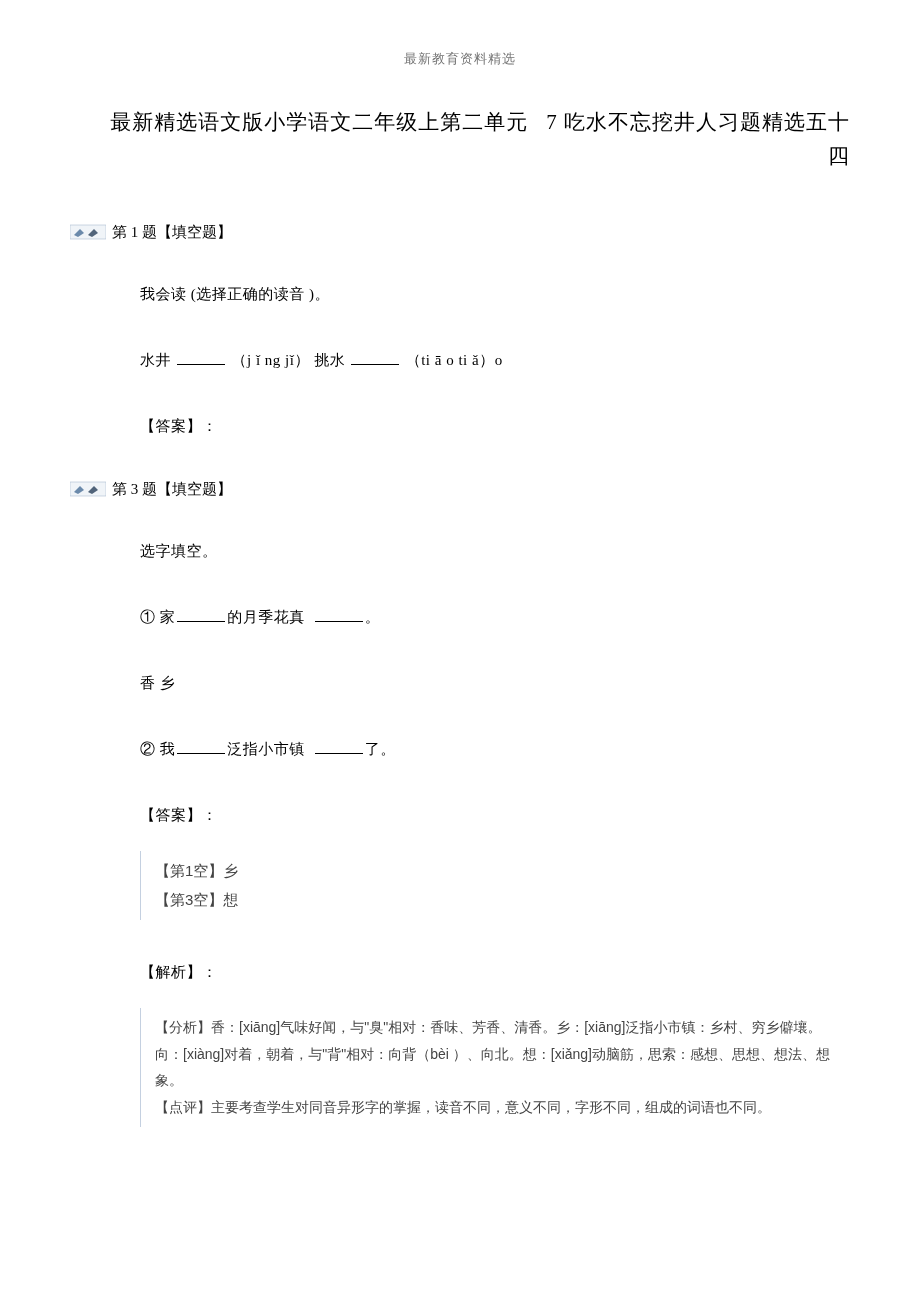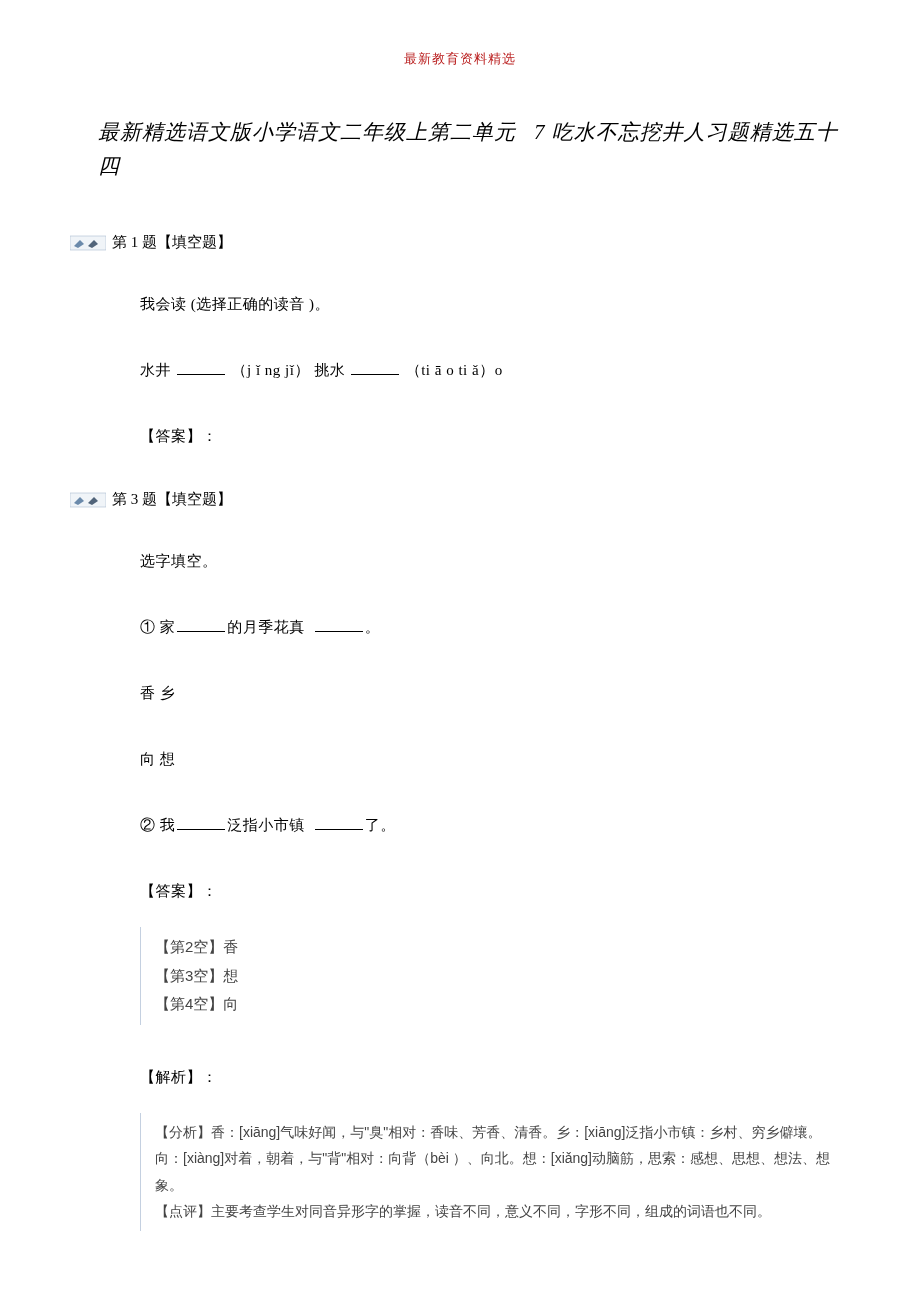--- a/index.html
+++ b/index.html
@@ -10,37 +10,35 @@
     color: #000;
   }
   .page {
     width: 920px;
     padding: 50px 70px 40px 70px;
     position: relative;
   }
   .header {
     text-align: center;
     font-size: 13px;
-    color: #b91c1c;
-    margin-bottom: 48px;
+    color: #737373;
+    margin-bottom: 38px;
     letter-spacing: 1px;
   }
   .title {
     font-size: 21px;
-    text-align: left;
+    text-align: right;
     margin: 0 0 50px 28px;
     line-height: 1.6;
     letter-spacing: 1px;
-    font-style: italic;
   }
   .title .gap { display: inline-block; width: 18px; }
   .q-block { margin-bottom: 40px; }
   .q-head {
     display: flex;
-    align-items: center;
     margin-bottom: 28px;
     font-size: 15px;
   }
   .pencil-icon {
     width: 36px;
     height: 18px;
     margin-right: 6px;
     display: inline-block;
     flex-shrink: 0;
   }
@@ -125,29 +123,27 @@
           </svg>
       </span>
       <span>第 3 题【填空题】</span>
     </div>
     <div class="indent">
       <div class="line">选字填空。</div>
       <div class="line">
         <span>① 家</span><span class="blank"></span><span>的月季花真</span><span class="small-gap"></span><span class="blank"></span><span>。</span>
       </div>
       <div class="line">香  乡</div>
-      <div class="line">向  想</div>
       <div class="line">
         <span>② 我</span><span class="blank"></span><span>泛指小市镇</span><span class="small-gap"></span><span class="blank"></span><span>了。</span>
       </div>
       <div class="line">【答案】：</div>
       <div class="answer-box">
-        <div>【第2空】香</div>
+        <div>【第1空】乡</div>
         <div>【第3空】想</div>
-        <div>【第4空】向</div>
       </div>
       <div class="line">【解析】：</div>
       <div class="analysis-box">
         <div>【分析】香：[xiāng]气味好闻，与"臭"相对：香味、芳香、清香。乡：[xiāng]泛指小市镇：乡村、穷乡僻壤。向：[xiàng]对着，朝着，与"背"相对：向背（bèi  ）、向北。想：[xiǎng]动脑筋，思索：感想、思想、想法、想象。</div>
         <div>【点评】主要考查学生对同音异形字的掌握，读音不同，意义不同，字形不同，组成的词语也不同。</div>
       </div>
     </div>
   </div>
 
 </div>

